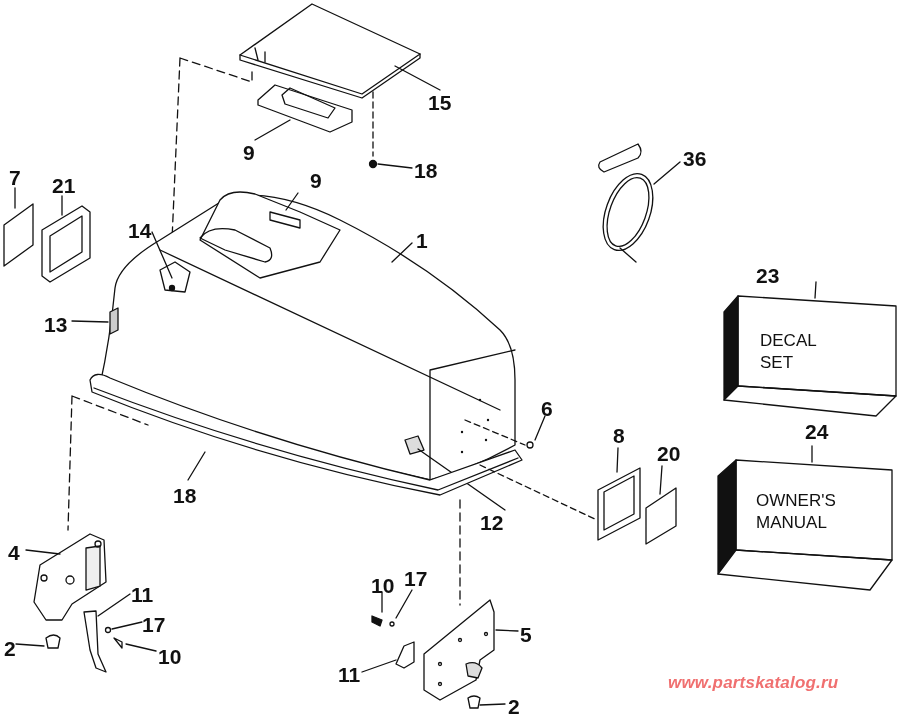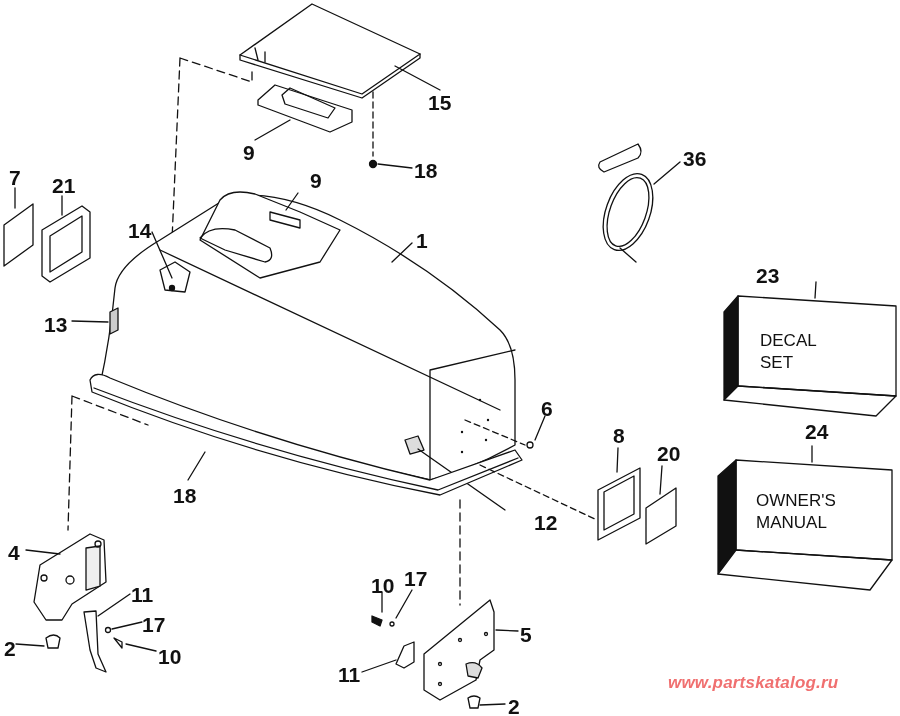--- a/index.html
+++ b/index.html
@@ -181,21 +181,21 @@
   <span class="callout" style="left:8px;top:542px">4</span>
   <span class="callout" style="left:520px;top:624px">5</span>
   <span class="callout" style="left:541px;top:398px">6</span>
   <span class="callout" style="left:9px;top:167px">7</span>
   <span class="callout" style="left:613px;top:425px">8</span>
   <span class="callout" style="left:310px;top:170px">9</span>
   <span class="callout" style="left:158px;top:646px">10</span>
   <span class="callout" style="left:371px;top:575px">10</span>
   <span class="callout" style="left:131px;top:584px">11</span>
   <span class="callout" style="left:338px;top:664px">11</span>
-  <span class="callout" style="left:534px;top:512px">12</span>
+  <span class="callout" style="left:480px;top:512px">12</span>
   <span class="callout" style="left:44px;top:314px">13</span>
   <span class="callout" style="left:128px;top:220px">14</span>
   <span class="callout" style="left:428px;top:92px">15</span>
   <span class="callout" style="left:243px;top:142px">9</span>
   <span class="callout" style="left:142px;top:614px">17</span>
   <span class="callout" style="left:404px;top:568px">17</span>
   <span class="callout" style="left:173px;top:485px">18</span>
   <span class="callout" style="left:414px;top:160px">18</span>
   <span class="callout" style="left:657px;top:443px">20</span>
   <span class="callout" style="left:52px;top:175px">21</span>

